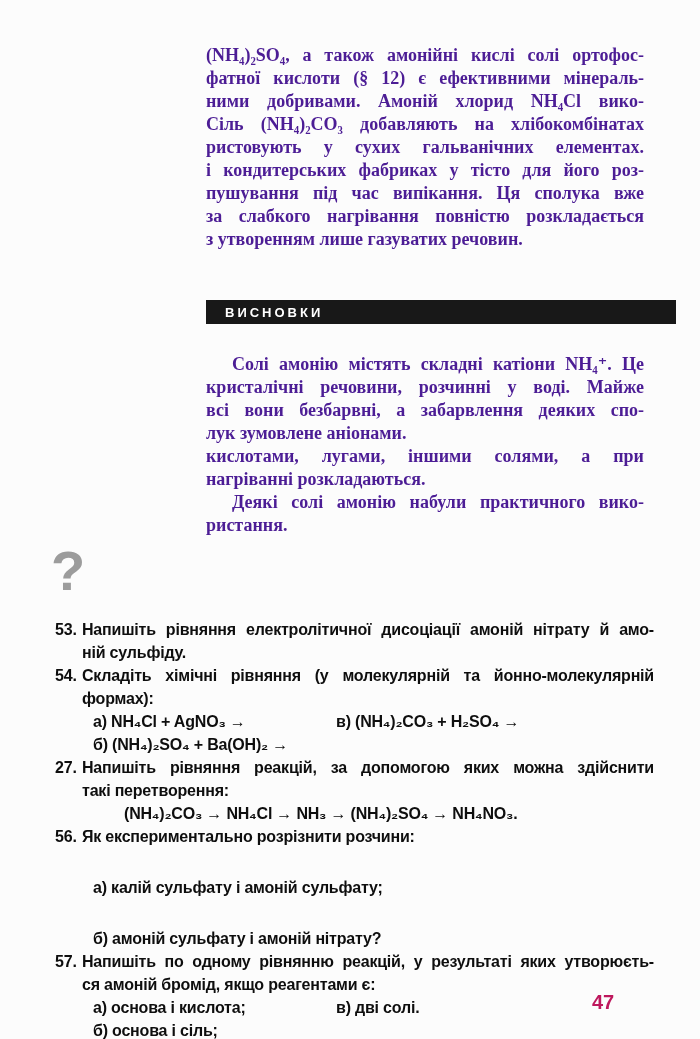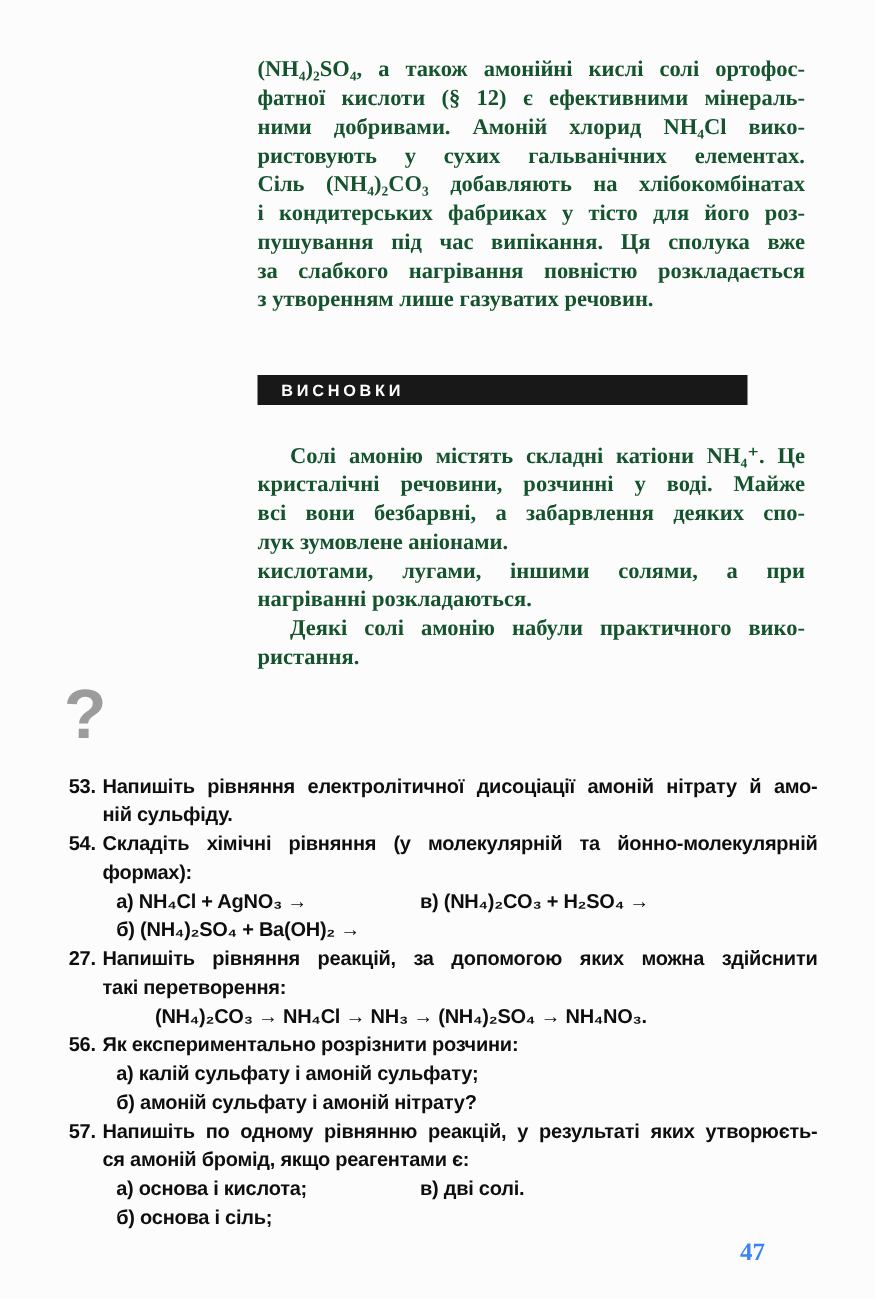--- a/index.html
+++ b/index.html
@@ -15,36 +15,36 @@
     color: #111;
     overflow: hidden;
   }
 
   
   .booktext {
     font-family: "Liberation Serif", "DejaVu Serif", serif;
     font-weight: 700;
     font-size: 18px;
     line-height: 23px;
-    color: #14532d;
+    color: #4c1d95;
   }
   .ln { white-space: nowrap; }
   .j  { text-align: justify; text-align-last: justify; }
   .ind { padding-left: 26px; }
 
   .intro {
     position: absolute;
     left: 206px; top: 44px;
     width: 438px;
   }
 
   .banner {
     position: absolute;
     left: 206px; top: 300px;
-    width: 392px; height: 24px;
+    width: 470px; height: 24px;
     background: #181818;
     display: flex;
     align-items: center;
   }
   .banner-label {
     font-family: "Liberation Sans", "DejaVu Sans", sans-serif;
     font-weight: 700;
     font-size: 13px;
     letter-spacing: 3px;
     color: #ffffff;
@@ -79,43 +79,43 @@
     color: #0e0e0e;
   }
   .q { display: flex; align-items: flex-start; }
   .q-num { flex: 0 0 27px; white-space: nowrap; }
   .q-body { flex: 1; min-width: 0; }
   .qln { white-space: nowrap; }
   .qj { text-align: justify; text-align-last: justify; }
   .opt-row { display: flex; padding-left: 11px; white-space: nowrap; }
   .opt-left { flex: 0 0 243px; }
   .opt-right { flex: 1; }
-  .opt { padding-left: 11px; white-space: nowrap; }
+  .opt { padding-left: 11px; white-space: nowrap; margin-top: 28px; }
   .eq { padding-left: 42px; white-space: nowrap; }
 
   .page-num {
     position: absolute;
     left: 592px; top: 991px;
-    font-family: Liberation Serif, serif;
+    font-family: Liberation Sans, sans-serif;
     font-weight: 700;
     font-size: 20px;
-    color: #3b82f6;
+    color: #be185d;
   }
 </style>
 </head>
 <body>
 
 <div class="sheet">
 
   <section class="intro booktext">
     <div class="ln j">(NH₄)₂SO₄, а також амонійні кислі солі ортофос-</div>
     <div class="ln j">фатної кислоти (§ 12) є ефективними мінераль-</div>
     <div class="ln j">ними добривами. Амоній хлорид NH₄Cl вико-</div>
+    <div class="ln j">Сіль (NH₄)₂CO₃ добавляють на хлібокомбінатах</div>
     <div class="ln j">ристовують у сухих гальванічних елементах.</div>
-    <div class="ln j">Сіль (NH₄)₂CO₃ добавляють на хлібокомбінатах</div>
     <div class="ln j">і кондитерських фабриках у тісто для його роз-</div>
     <div class="ln j">пушування під час випікання. Ця сполука вже</div>
     <div class="ln j">за слабкого нагрівання повністю розкладається</div>
     <div class="ln">з утворенням лише газуватих речовин.</div>
   </section>
 
   <div class="banner">
     <span class="banner-label">ВИСНОВКИ</span>
   </div>
 

